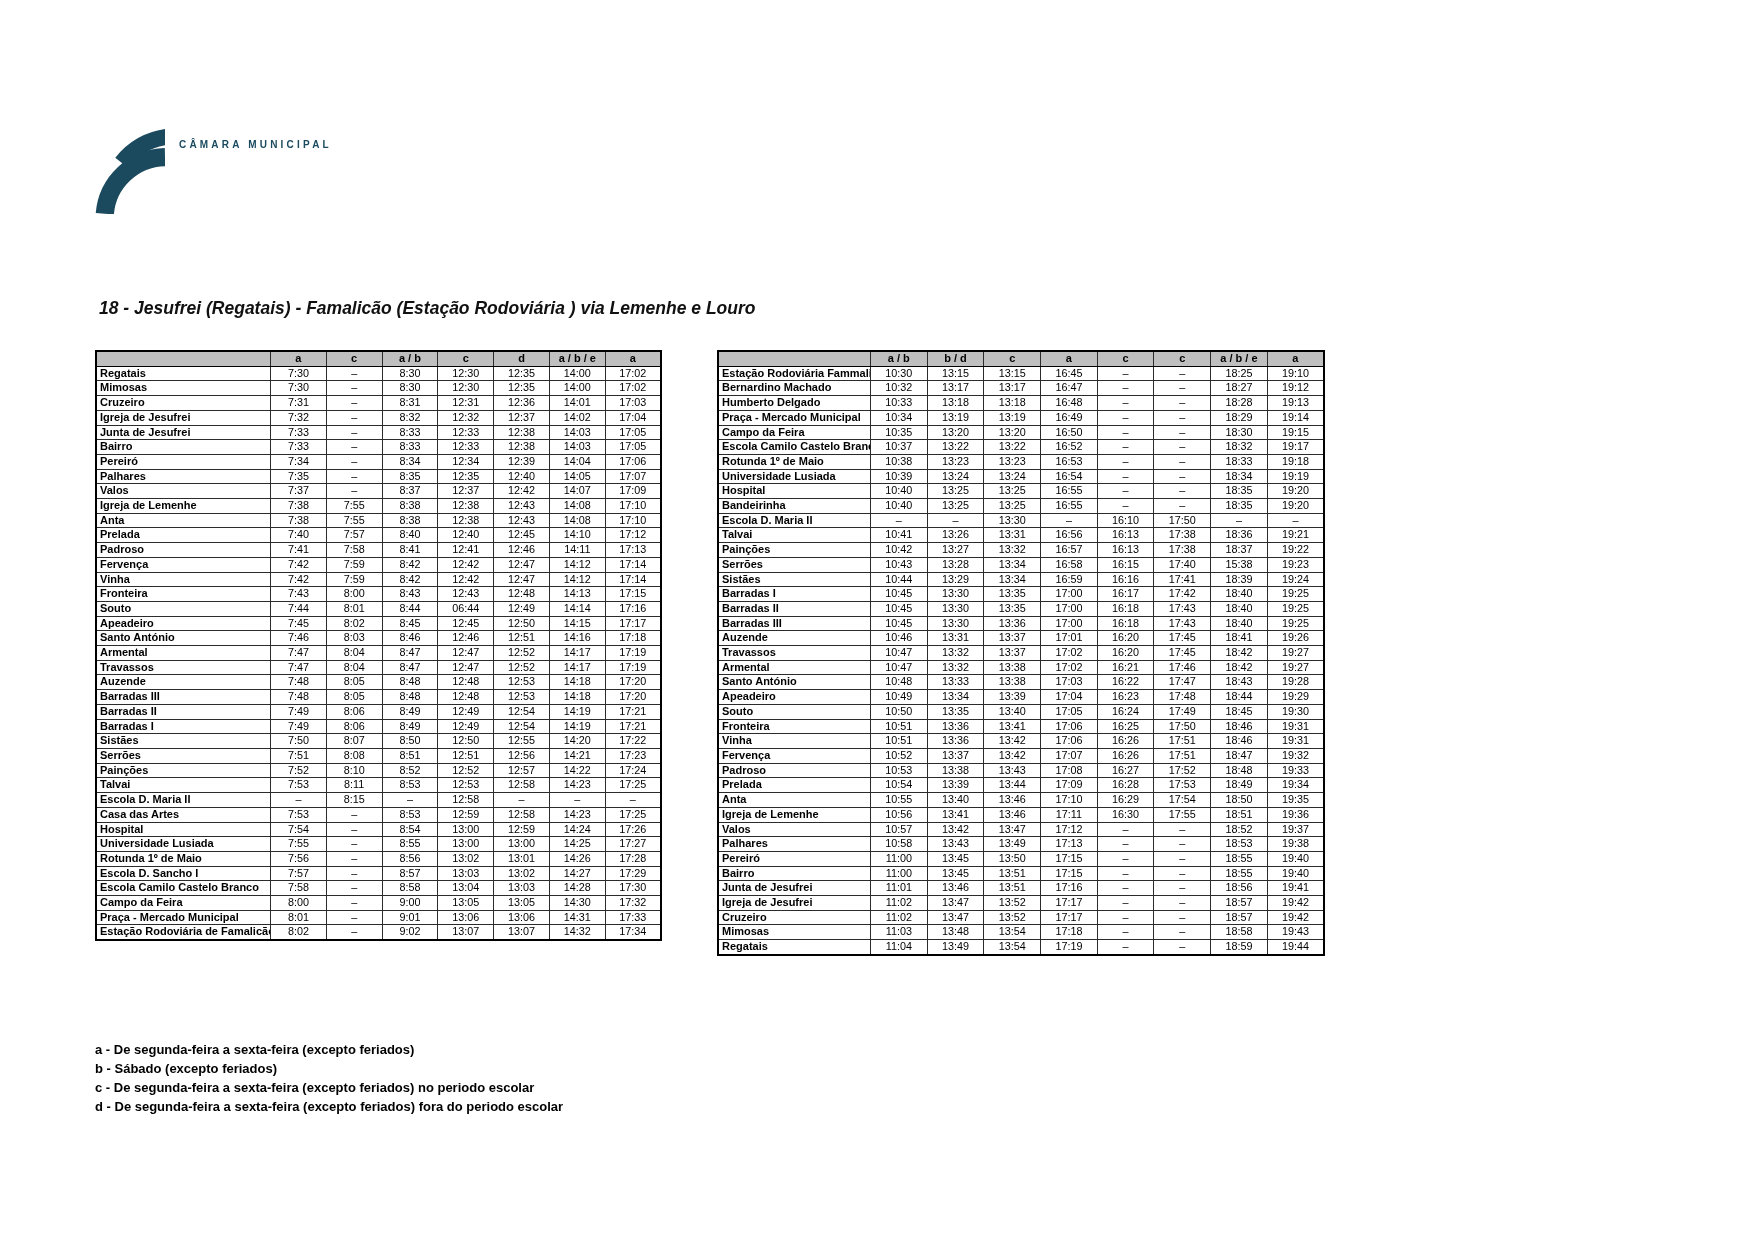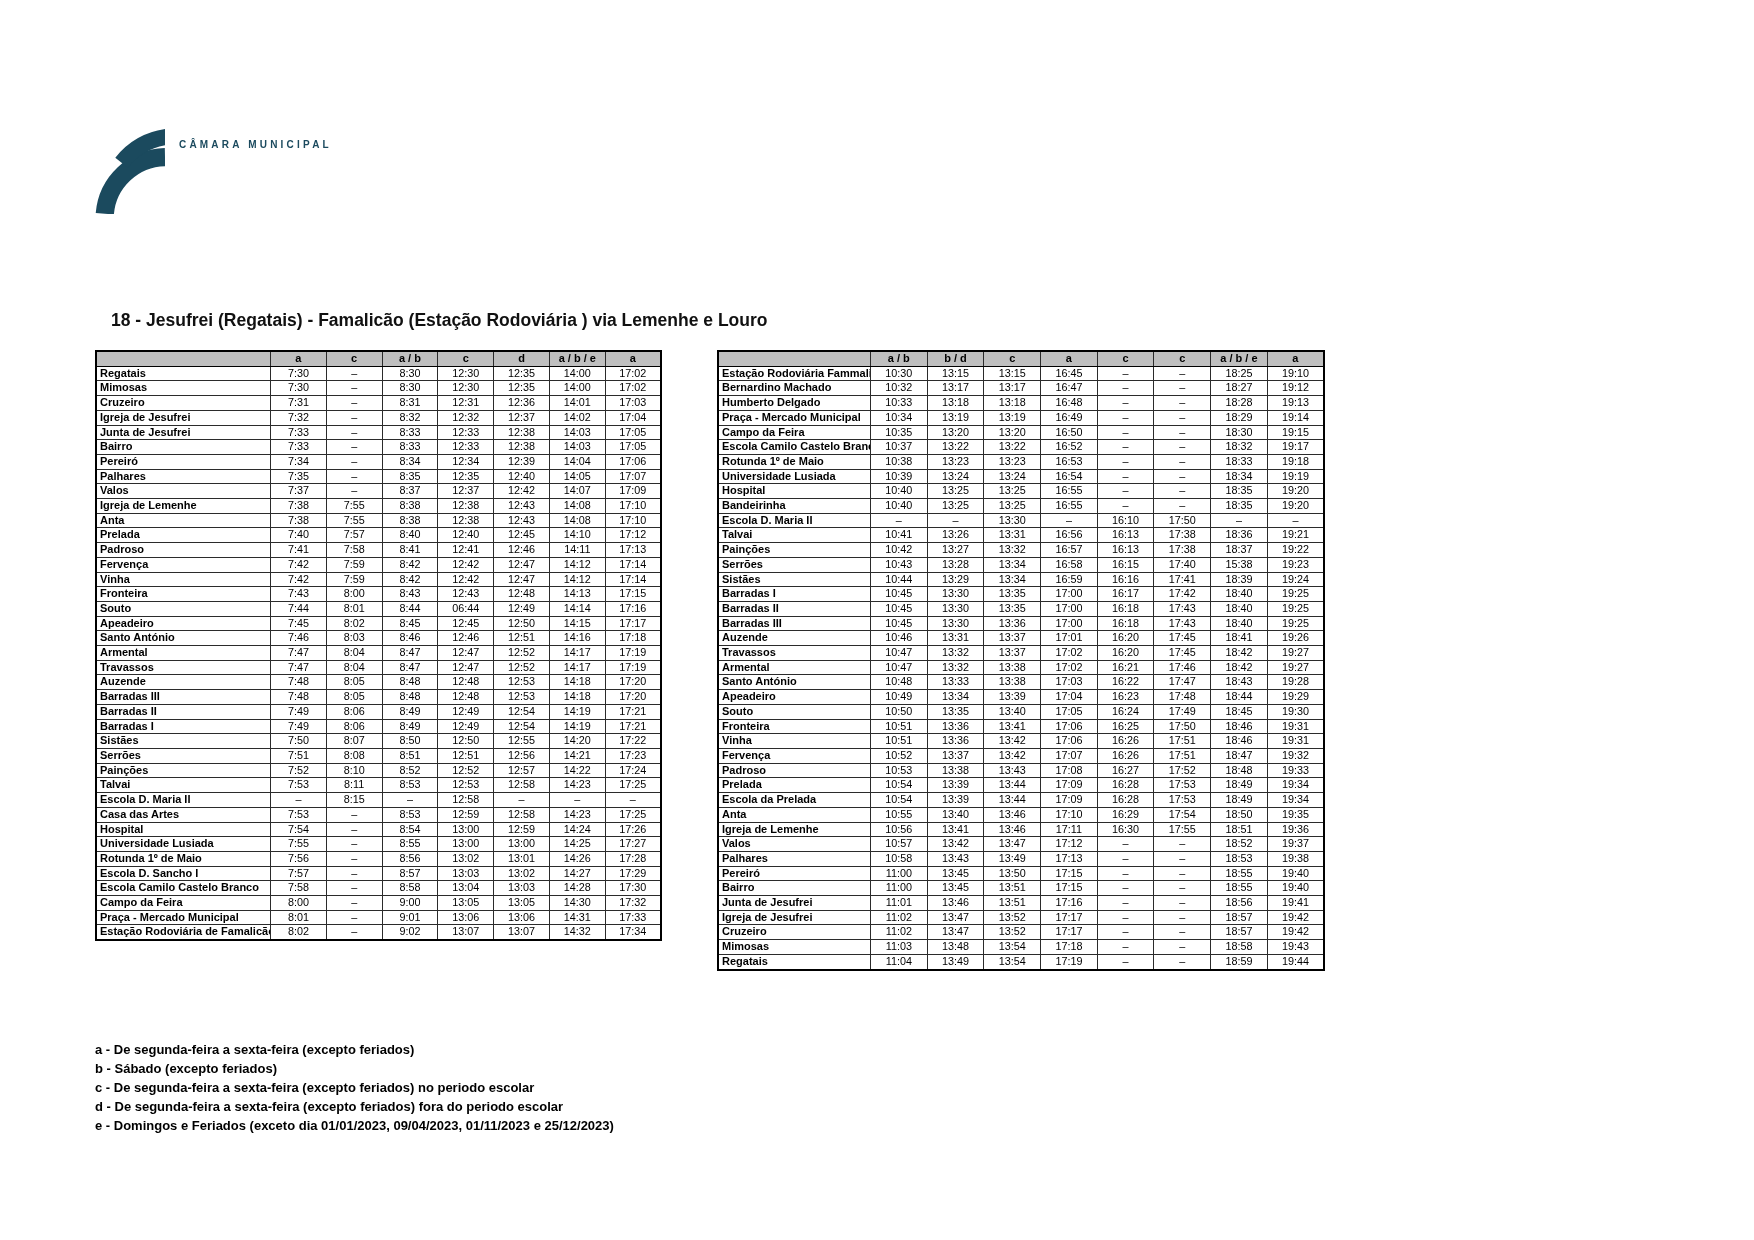--- a/index.html
+++ b/index.html
@@ -20,21 +20,21 @@
     color:#1b4a5e;line-height:1.0;
   }
   .subtitle{
     font-size:10px;font-weight:bold;letter-spacing:3.2px;
     color:#1b4a5e;margin-top:5px;
   }
   
   .page-title{
     position:absolute;left:95px;top:294px;
     font-size:17.5px;font-weight:bold;color:#111;
-    margin:16px;white-space:nowrap;
+    margin:4px;white-space:nowrap;font-style:italic;
   }
   
   table.tt{
     position:absolute;top:350px;
     border-collapse:collapse;
     table-layout:fixed;
     border:2px solid #000;
     font-size:10.8px;
   }
   .tt-left{left:95px;width:567px;}
@@ -820,31 +820,20 @@
         <td>10:54</td>
         <td>13:39</td>
         <td>13:44</td>
         <td>17:09</td>
         <td>16:28</td>
         <td>17:53</td>
         <td>18:49</td>
         <td>19:34</td>
       </tr>
       <tr>
-        <td class="name-col">Escola da Prelada</td>
-        <td>10:54</td>
-        <td>13:39</td>
-        <td>13:44</td>
-        <td>17:09</td>
-        <td>16:28</td>
-        <td>17:53</td>
-        <td>18:49</td>
-        <td>19:34</td>
-      </tr>
-      <tr>
         <td class="name-col">Anta</td>
         <td>10:55</td>
         <td>13:40</td>
         <td>13:46</td>
         <td>17:10</td>
         <td>16:29</td>
         <td>17:54</td>
         <td>18:50</td>
         <td>19:35</td>
       </tr>
@@ -959,14 +948,13 @@
         <td>19:44</td>
       </tr>
     </tbody>
   </table>
 
 <div class="footnotes">
   <div class="footnote">a - De segunda-feira a sexta-feira (excepto feriados)</div>
   <div class="footnote">b - Sábado (excepto feriados)</div>
   <div class="footnote">c - De segunda-feira a sexta-feira (excepto feriados) no periodo escolar</div>
   <div class="footnote">d - De segunda-feira a sexta-feira (excepto feriados) fora do periodo escolar</div>
-  <div class="footnote">e - Domingos e Feriados (exceto dia 01/01/2023, 09/04/2023, 01/11/2023 e 25/12/2023)</div>
 </div>
 
 </body></html>

